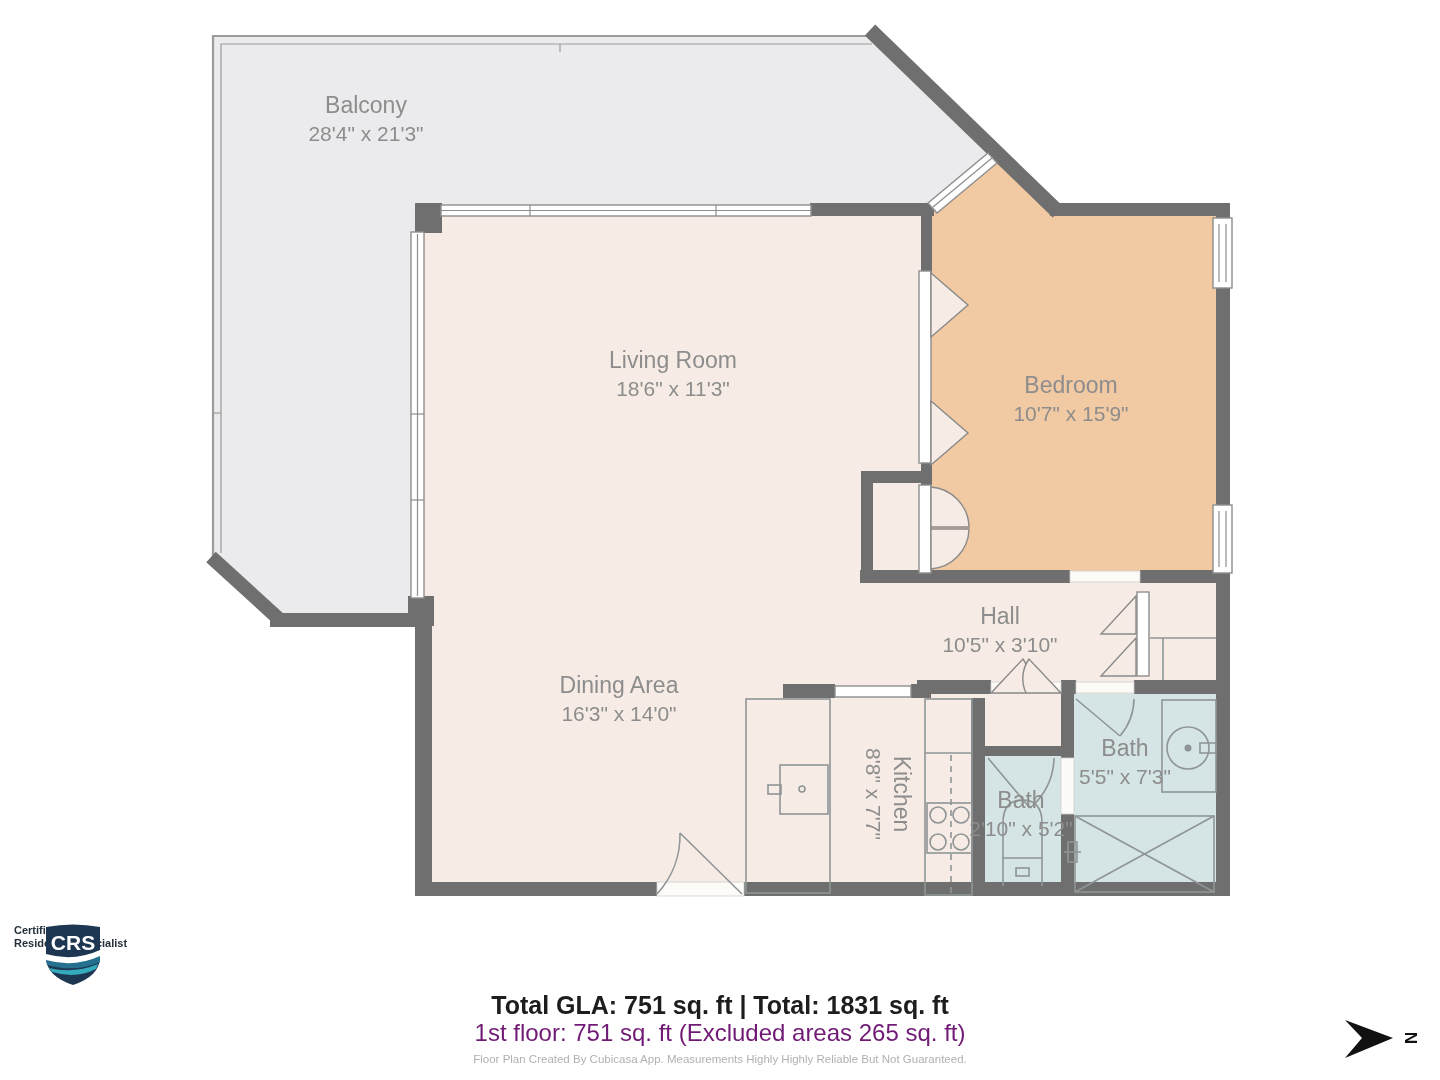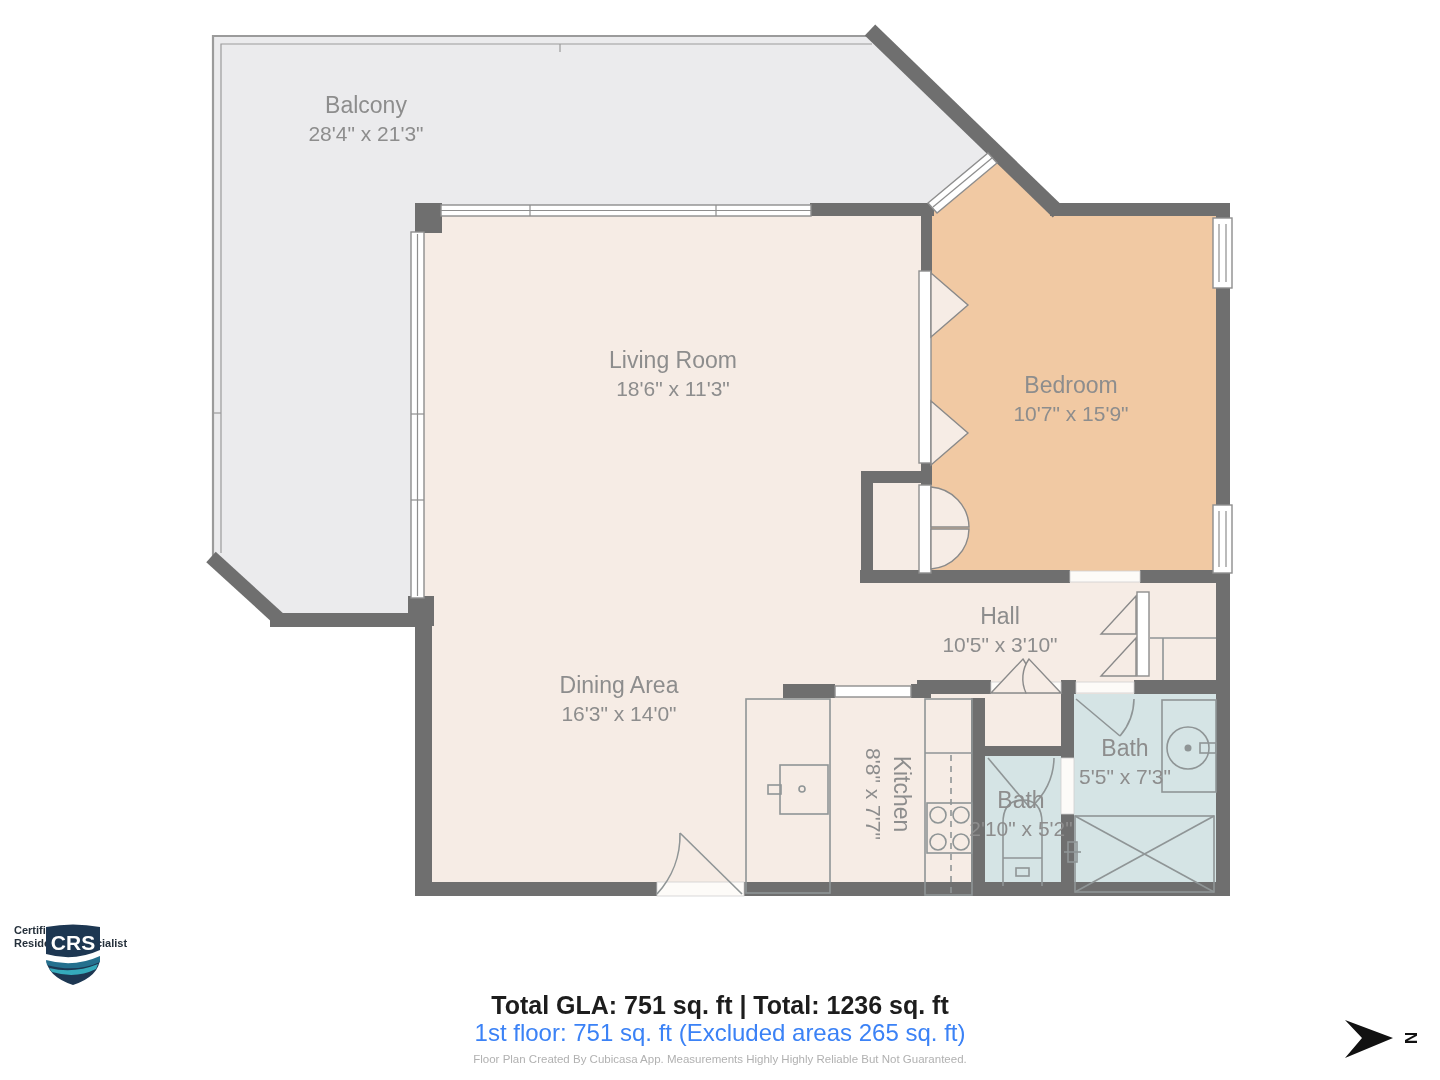--- a/index.html
+++ b/index.html
@@ -8,21 +8,21 @@
   svg{position:absolute;left:0;top:0;}
   .room-label{fill:var(--label);text-anchor:middle;font-family:"Liberation Sans",sans-serif;}
   .win{fill:#ffffff;stroke:#8e8e8e;stroke-width:1.4;}
   .thresh{fill:#fdfbf8;stroke:#cfcfcf;stroke-width:0.8;}
   .fix{fill:none;stroke:#8f9596;stroke-width:1.6;}
   .leaf{fill:var(--floor);stroke:#8a8a8a;stroke-width:1.4;}
   .rail{fill:none;stroke:#9b9b9b;}
   .thin{stroke:#8e8e8e;stroke-width:1.2;fill:none;}
   .footer{position:absolute;left:0;width:1440px;text-align:center;color:#1d1d1d;}
   .footer-line1{top:983px;font-size:25px;font-weight:bold;position:absolute;width:100%;}
-  .footer-line2{top:1011px;font-size:24px;color:#3b82f6;position:absolute;width:100%;}
+  .footer-line2{top:1011px;font-size:24px;color:#701a75;position:absolute;width:100%;}
   .footer-disc{top:1045px;font-size:11.5px;color:#b1b1b1;position:absolute;width:100%;}
   .logo{position:absolute;left:14px;top:916px;width:118px;text-align:left;}
   .logo-text{font-size:11px;color:#25303b;line-height:13px;font-weight:bold;}
   .compass{position:absolute;left:1335px;top:1000px;}
 </style>
 </head>
 <body>
 
 <div id="stage">
 
@@ -194,21 +194,21 @@
           <text x="1125" y="776" class="room-label" font-size="21">5'5" x 7'3"</text>
         </g>
         <g>
           <text x="1021" y="800" class="room-label" font-size="23">Bath</text>
           <text x="1021" y="828" class="room-label" font-size="21">2'10" x 5'2"</text>
         </g>
       </g>
 </svg>
 
 <div class="footer">
-  <div class="footer-line1">Total GLA: 751 sq. ft | Total: 1236 sq. ft</div>
+  <div class="footer-line1">Total GLA: 751 sq. ft | Total: 1831 sq. ft</div>
   <div class="footer-line2">1st floor: 751 sq. ft (Excluded areas 265 sq. ft)</div>
   <div class="footer-disc">Floor Plan Created By Cubicasa App. Measurements Highly Highly Reliable But Not Guaranteed.</div>
 </div>
 
 <div class="logo">
   <svg width="118" height="62" viewBox="0 0 118 62">
     <path d="M32,3 Q59,-2 86,3 L86,33 Q86,52 59,61 Q32,52 32,33 Z" fill="#1d3752"></path>
     <path d="M32,30 Q60,38 86,26 L86,33 Q60,45 32,37 Z" fill="#ffffff"></path>
     <path d="M32,36 Q60,44 86,32 L86,38 Q62,49 33,41 Z" fill="#24708e"></path>
     <path d="M35,44 Q60,50 84,40 L82,45 Q62,55 38,48 Z" fill="#35aabb"></path>

